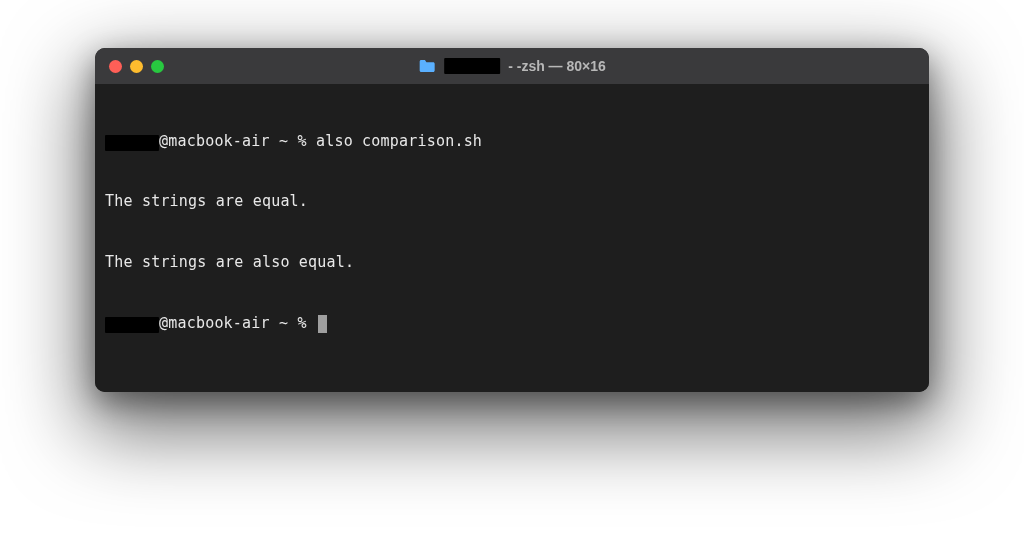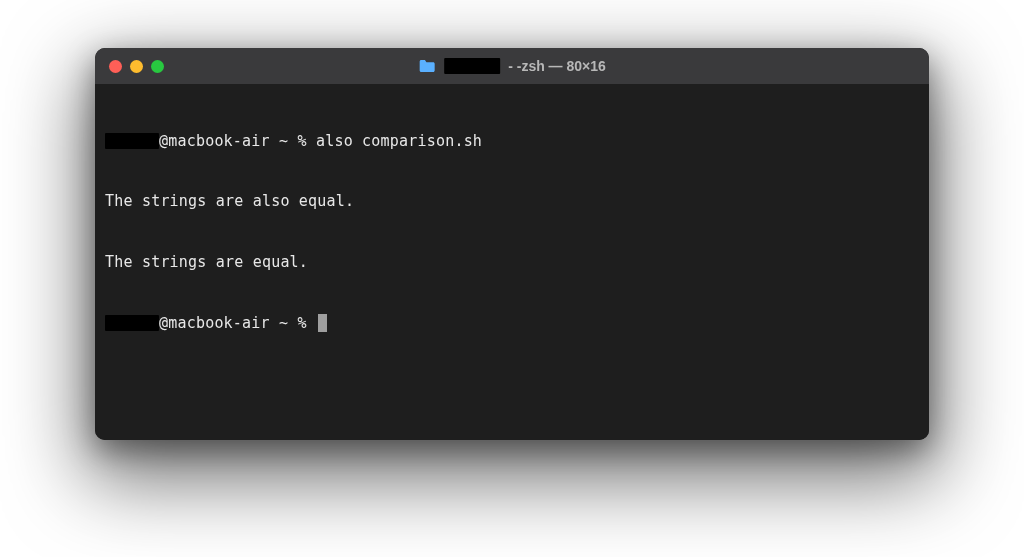--- a/index.html
+++ b/index.html
@@ -14,21 +14,21 @@
       background: #ffffff;
       display: flex;
       align-items: flex-start;
       justify-content: center;
       padding-top: 48px;
       font-family: "SF Mono", "Menlo", "Monaco", "Consolas", monospace;
     }
 
     .terminal-window {
       width: 834px;
-      height: 392px;
+      height: 344px;
       background: #1e1e1e;
       border-radius: 10px;
       box-shadow: 0 30px 80px 10px rgba(0,0,0,0.55), 0 10px 30px rgba(0,0,0,0.4);
       overflow: hidden;
       display: flex;
       flex-direction: column;
     }
 
     .titlebar {
       height: 36px;
@@ -88,21 +88,21 @@
       color: #e8e8e8;
       font-size: 15px;
       line-height: 1.35;
       font-family: "SF Mono", "Menlo", "Monaco", "Consolas", monospace;
       white-space: pre;
       letter-spacing: 0.2px;
     }
 
     .term-line {
       display: flex;
-      align-items: center;
+      align-items: flex-end;
     }
 
     .redact-block {
       background: #000;
       display: inline-block;
       width: 54px;
       height: 16px;
       vertical-align: middle;
       border-radius: 1px;
     }
@@ -134,23 +134,23 @@
       <span class="title-redact"></span>
       <span> - -zsh — 80×16</span>
     </div>
   </div>
 
   <div class="terminal-body">
     <div class="term-line">
       <span class="redact-block"></span><span>@macbook-air ~ % </span><span>also comparison.sh</span>
     </div>
     <div class="term-line">
-      <span>The strings are also equal.</span>
+      <span>The strings are equal.</span>
     </div>
     <div class="term-line">
-      <span>The strings are equal.</span>
+      <span>The strings are also equal.</span>
     </div>
     <div class="term-line">
       <span class="redact-block"></span><span>@macbook-air ~ % </span><span class="cursor-block"></span>
     </div>
   </div>
 
 </div>
 
 </body></html>

